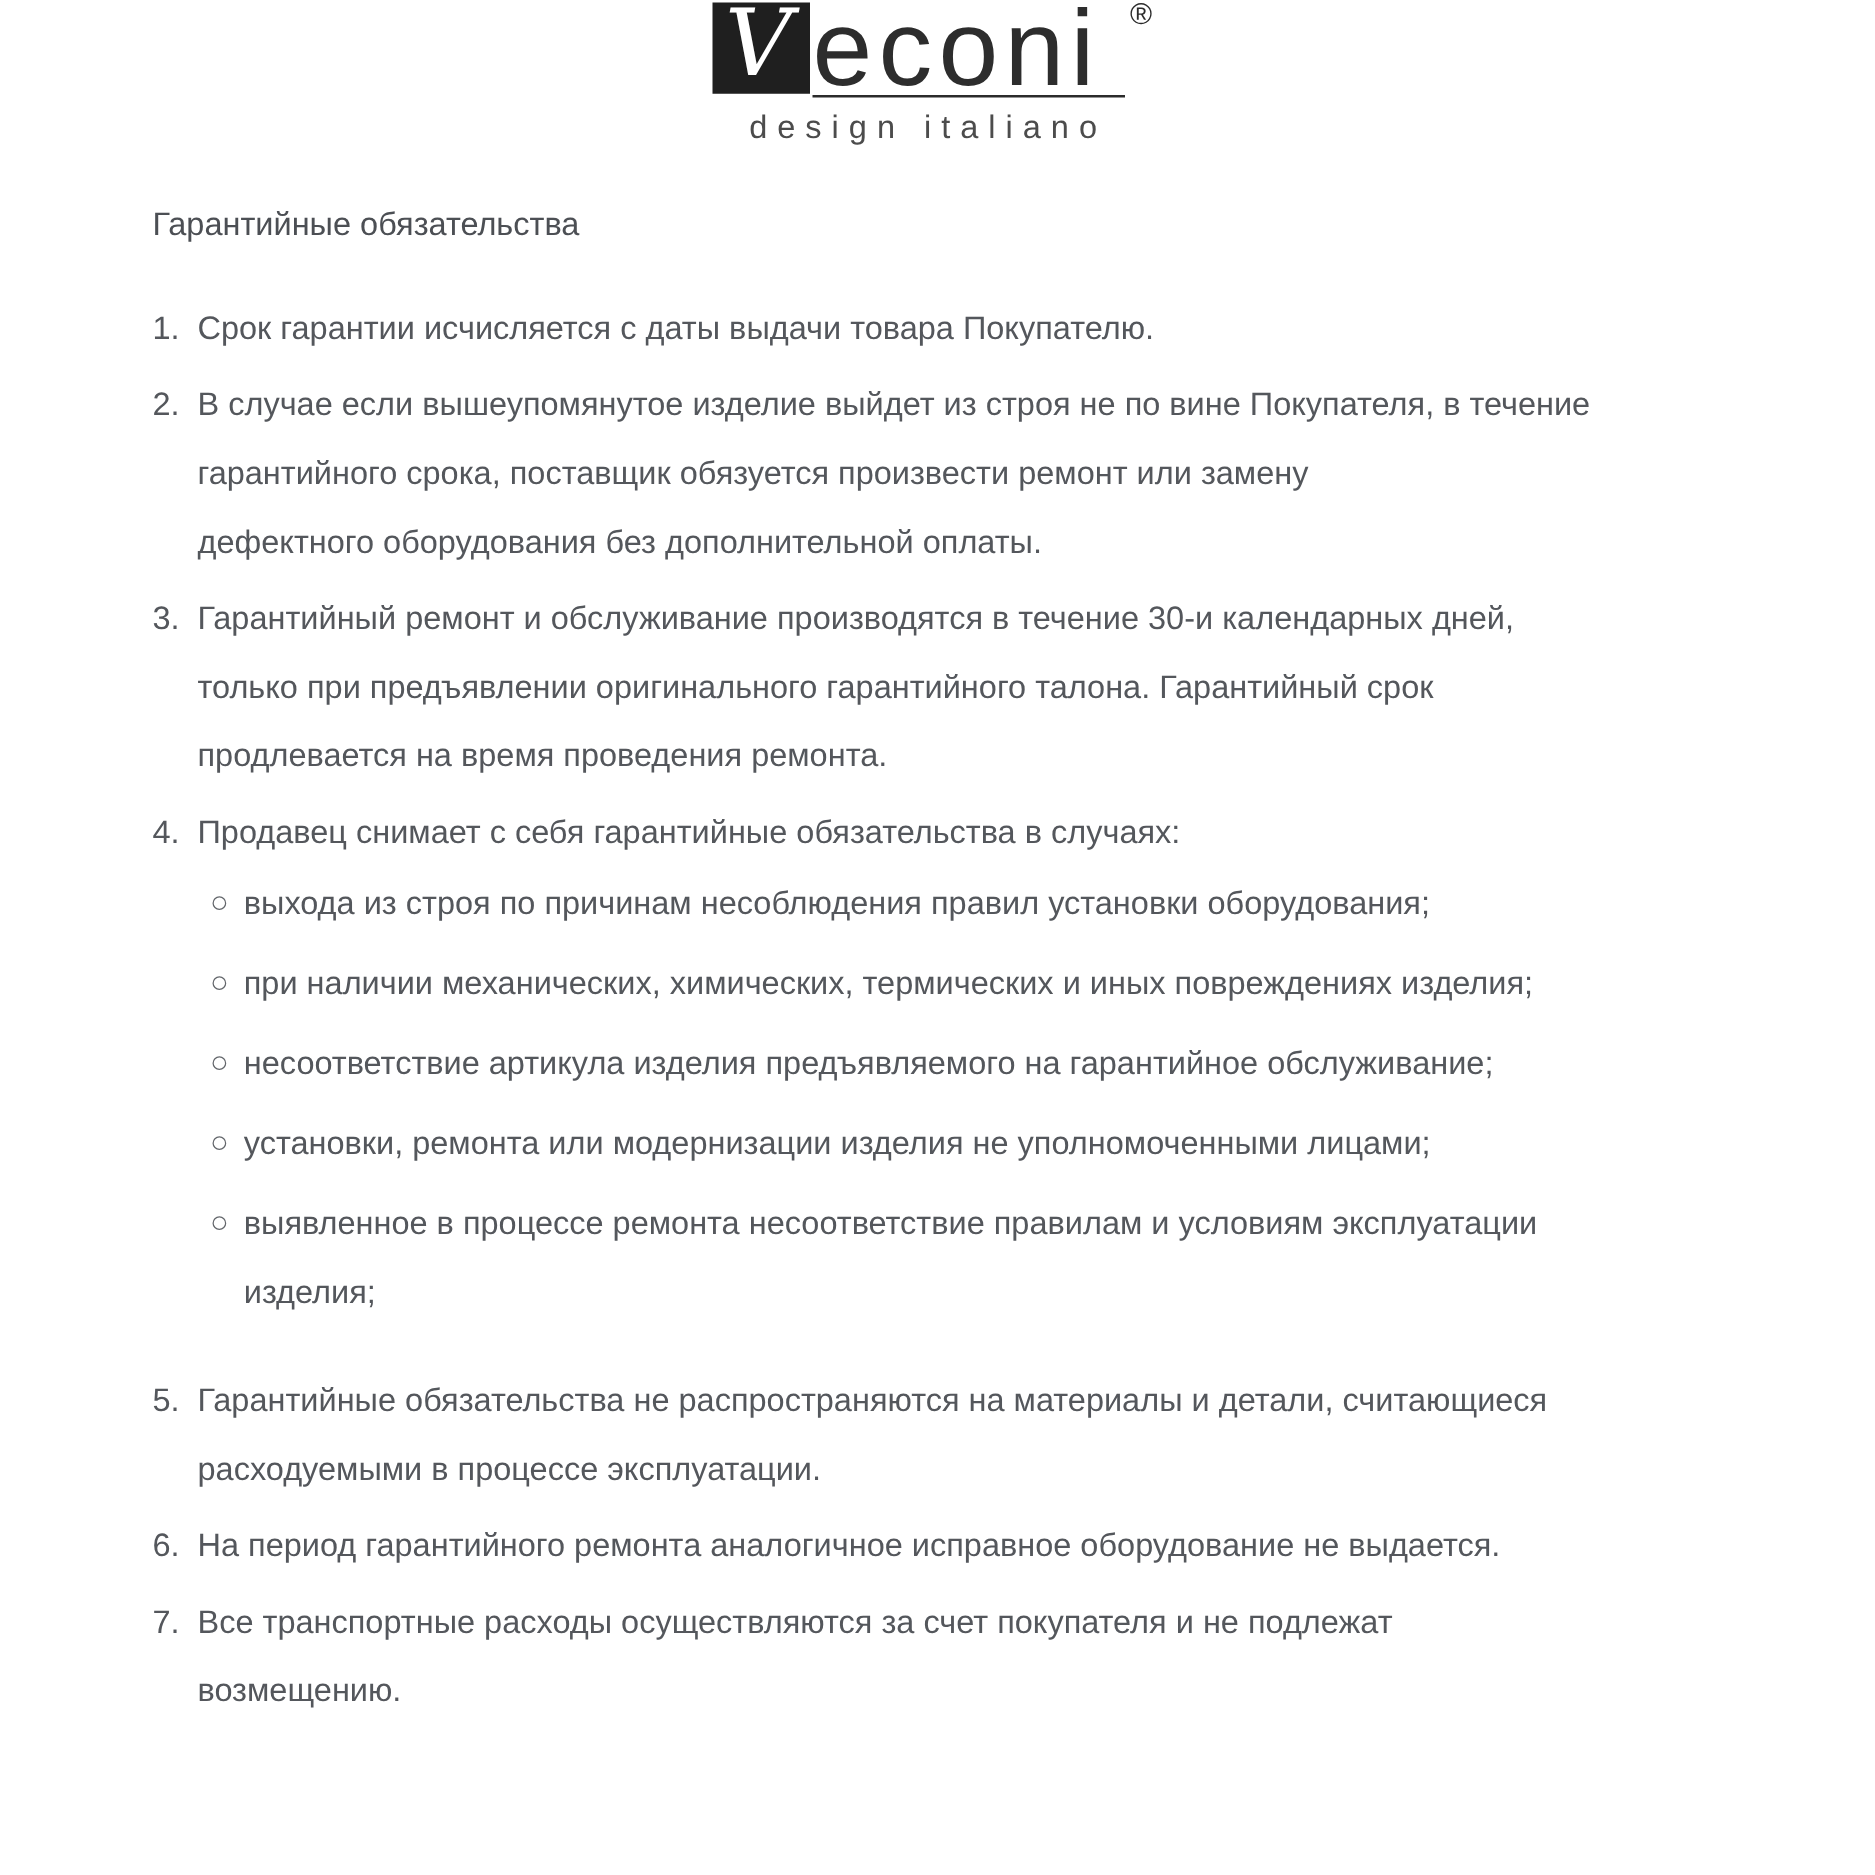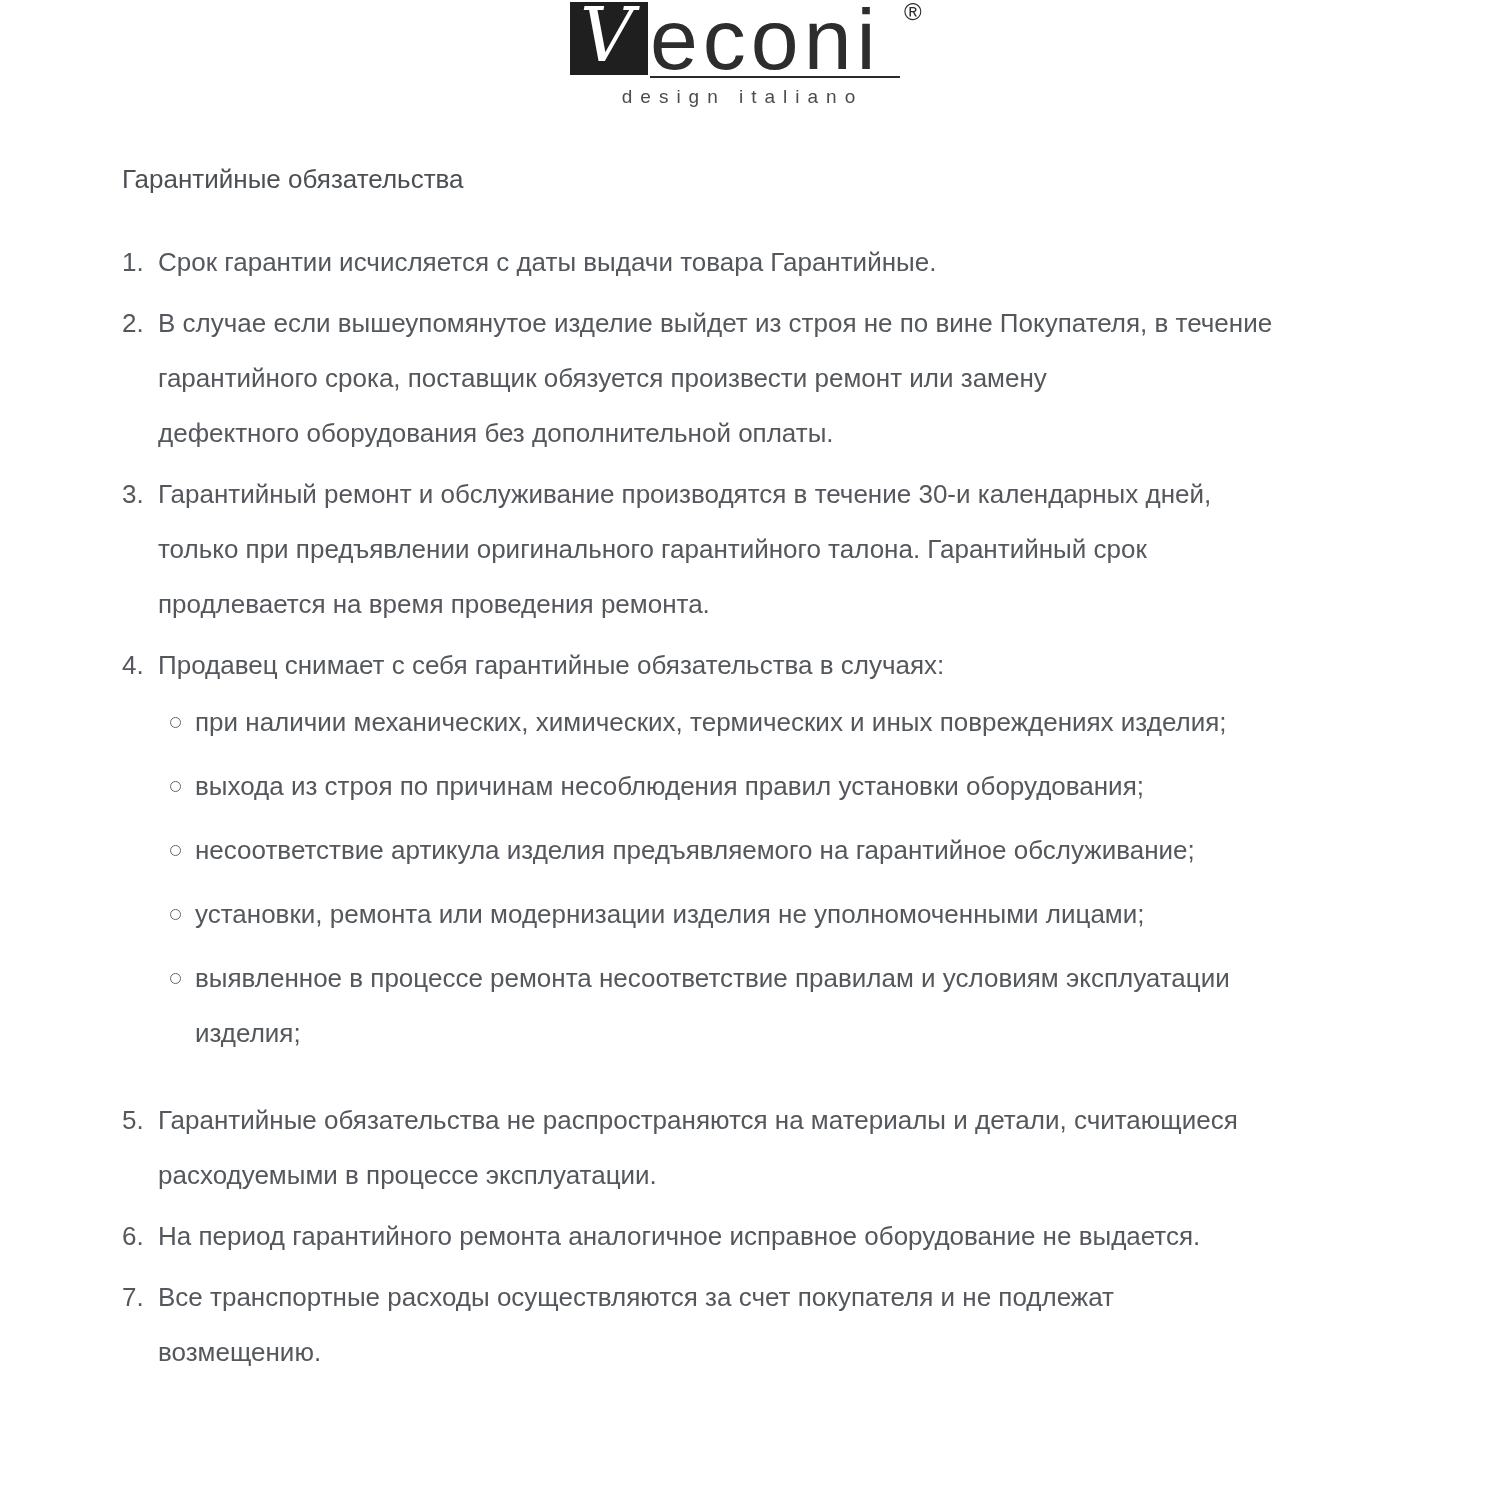--- a/index.html
+++ b/index.html
@@ -74,21 +74,21 @@
     font-size: 24px;
     line-height: 24px;
     color: #2b2b2b;
   }
   .logo-tagline {
     position: absolute;
     left: 0;
     top: 84px;
     width: 345px;
     text-align: center;
-    font-size: 19px;
+    font-size: 26px;
     letter-spacing: 8px;
     color: #4c4c4c;
     white-space: nowrap;
   }
 
   
   .content {
     position: absolute;
     left: 122px;
     top: 152px;
@@ -158,21 +158,21 @@
       <div class="logo-tagline">design italiano</div>
     </div>
   </div>
 
   <div class="content">
     <h1 class="doc-title">Гарантийные обязательства</h1>
     <ol class="main-list" id="main-list">
         <li class="item">
           <span class="num">1.</span>
           <div>
-            <div class="txt">Срок гарантии исчисляется с даты выдачи товара Гарантийные.</div>
+            <div class="txt">Срок гарантии исчисляется с даты выдачи товара Покупателю.</div>
           </div>
         </li>
         <li class="item">
           <span class="num">2.</span>
           <div>
             <div class="txt">В случае если вышеупомянутое изделие выйдет из строя не по вине Покупателя, в течение
 гарантийного срока, поставщик обязуется произвести ремонт или замену
 дефектного оборудования без дополнительной оплаты.</div>
           </div>
         </li>
@@ -184,25 +184,25 @@
 продлевается на время проведения ремонта.</div>
           </div>
         </li>
         <li class="item">
           <span class="num">4.</span>
           <div>
             <div class="txt">Продавец снимает с себя гарантийные обязательства в случаях:</div>
             <ul class="subs">
               <li class="sub">
                 <span class="circle"></span>
+                <div class="txt">выхода из строя по причинам несоблюдения правил установки оборудования;</div>
+              </li>
+              <li class="sub">
+                <span class="circle"></span>
                 <div class="txt">при наличии механических, химических, термических и иных повреждениях изделия;</div>
-              </li>
-              <li class="sub">
-                <span class="circle"></span>
-                <div class="txt">выхода из строя по причинам несоблюдения правил установки оборудования;</div>
               </li>
               <li class="sub">
                 <span class="circle"></span>
                 <div class="txt">несоответствие артикула изделия предъявляемого на гарантийное обслуживание;</div>
               </li>
               <li class="sub">
                 <span class="circle"></span>
                 <div class="txt">установки, ремонта или модернизации изделия не уполномоченными лицами;</div>
               </li>
               <li class="sub">

